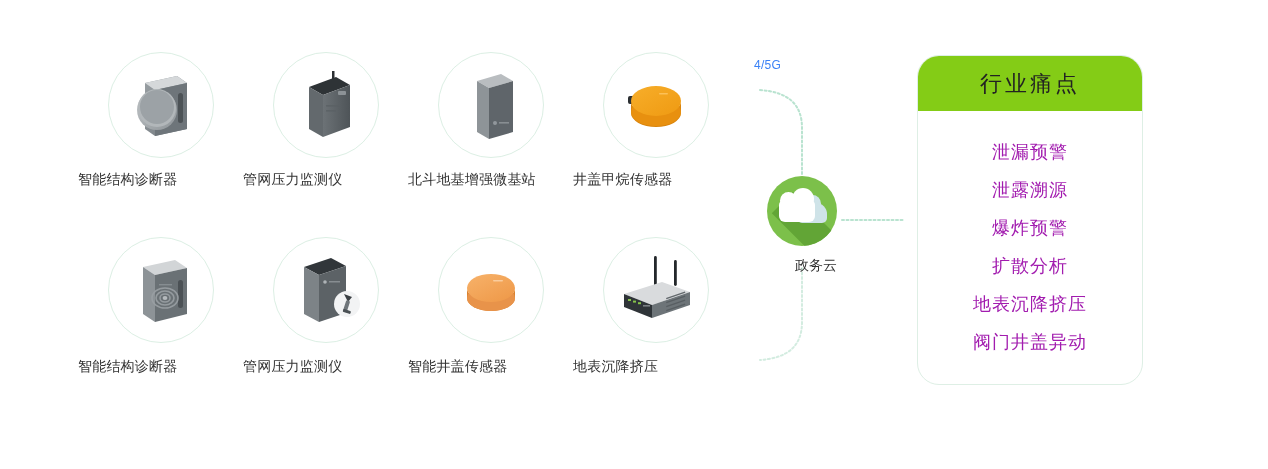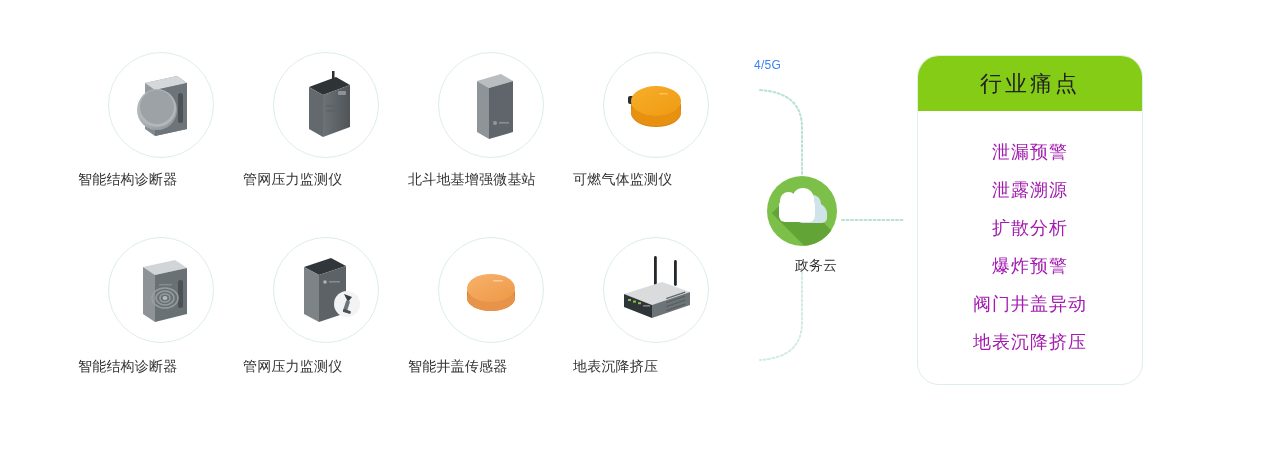--- a/index.html
+++ b/index.html
@@ -277,21 +277,21 @@
           </linearGradient>
         </defs>
         <rect x="24" y="43" width="7" height="8" rx="2" fill="#2b2f32"></rect>
         <path d="M27 48 a25 14 0 0 0 50 0 l0 12 a25 14 0 0 1 -50 0 Z" fill="#d9840c"></path>
         <ellipse cx="52" cy="59" rx="25" ry="14" fill="#e8900f"></ellipse>
         <ellipse cx="52" cy="48" rx="25" ry="15" fill="url(#g4top)"></ellipse>
         <ellipse cx="60" cy="41" rx="8" ry="2" fill="#fbc濃" opacity="0"></ellipse>
         <rect x="55" y="40" width="9" height="1.6" rx="0.8" fill="#fdc561" opacity="0.85"></rect>
       </svg>
     </div>
-    <div class="device-label">可燃气体监测仪</div>
+    <div class="device-label">井盖甲烷传感器</div>
   </div>
 
   <div class="device-cell row1 col0">
     <div class="device-circle">
       <svg class="device-art" viewBox="0 0 104 104">
         <path d="M34 29 L66 22 L78 30 L46 37 Z" fill="#d2d5d7"></path>
         <path d="M34 29 L46 37 L46 84 L34 76 Z" fill="#8d9397"></path>
         <path d="M46 37 L78 30 L78 76 L46 84 Z" fill="#6a7175"></path>
         <rect x="69" y="42" width="5" height="28" rx="2.5" fill="#4b5155"></rect>
         <g fill="none" stroke="#9aa0a4" stroke-width="1.6" opacity="0.9">
@@ -389,18 +389,18 @@
 
 </div>
 
 <div id="pain-panel">
   <div id="pain-panel-header">
     <div id="pain-panel-title">行业痛点</div>
   </div>
   <ul id="pain-list">
     <li>泄漏预警</li>
     <li>泄露溯源</li>
+    <li>爆炸预警</li>
     <li>扩散分析</li>
-    <li>爆炸预警</li>
+    <li>地表沉降挤压</li>
     <li>阀门井盖异动</li>
-    <li>地表沉降挤压</li>
   </ul>
 </div>
 
 </body></html>

